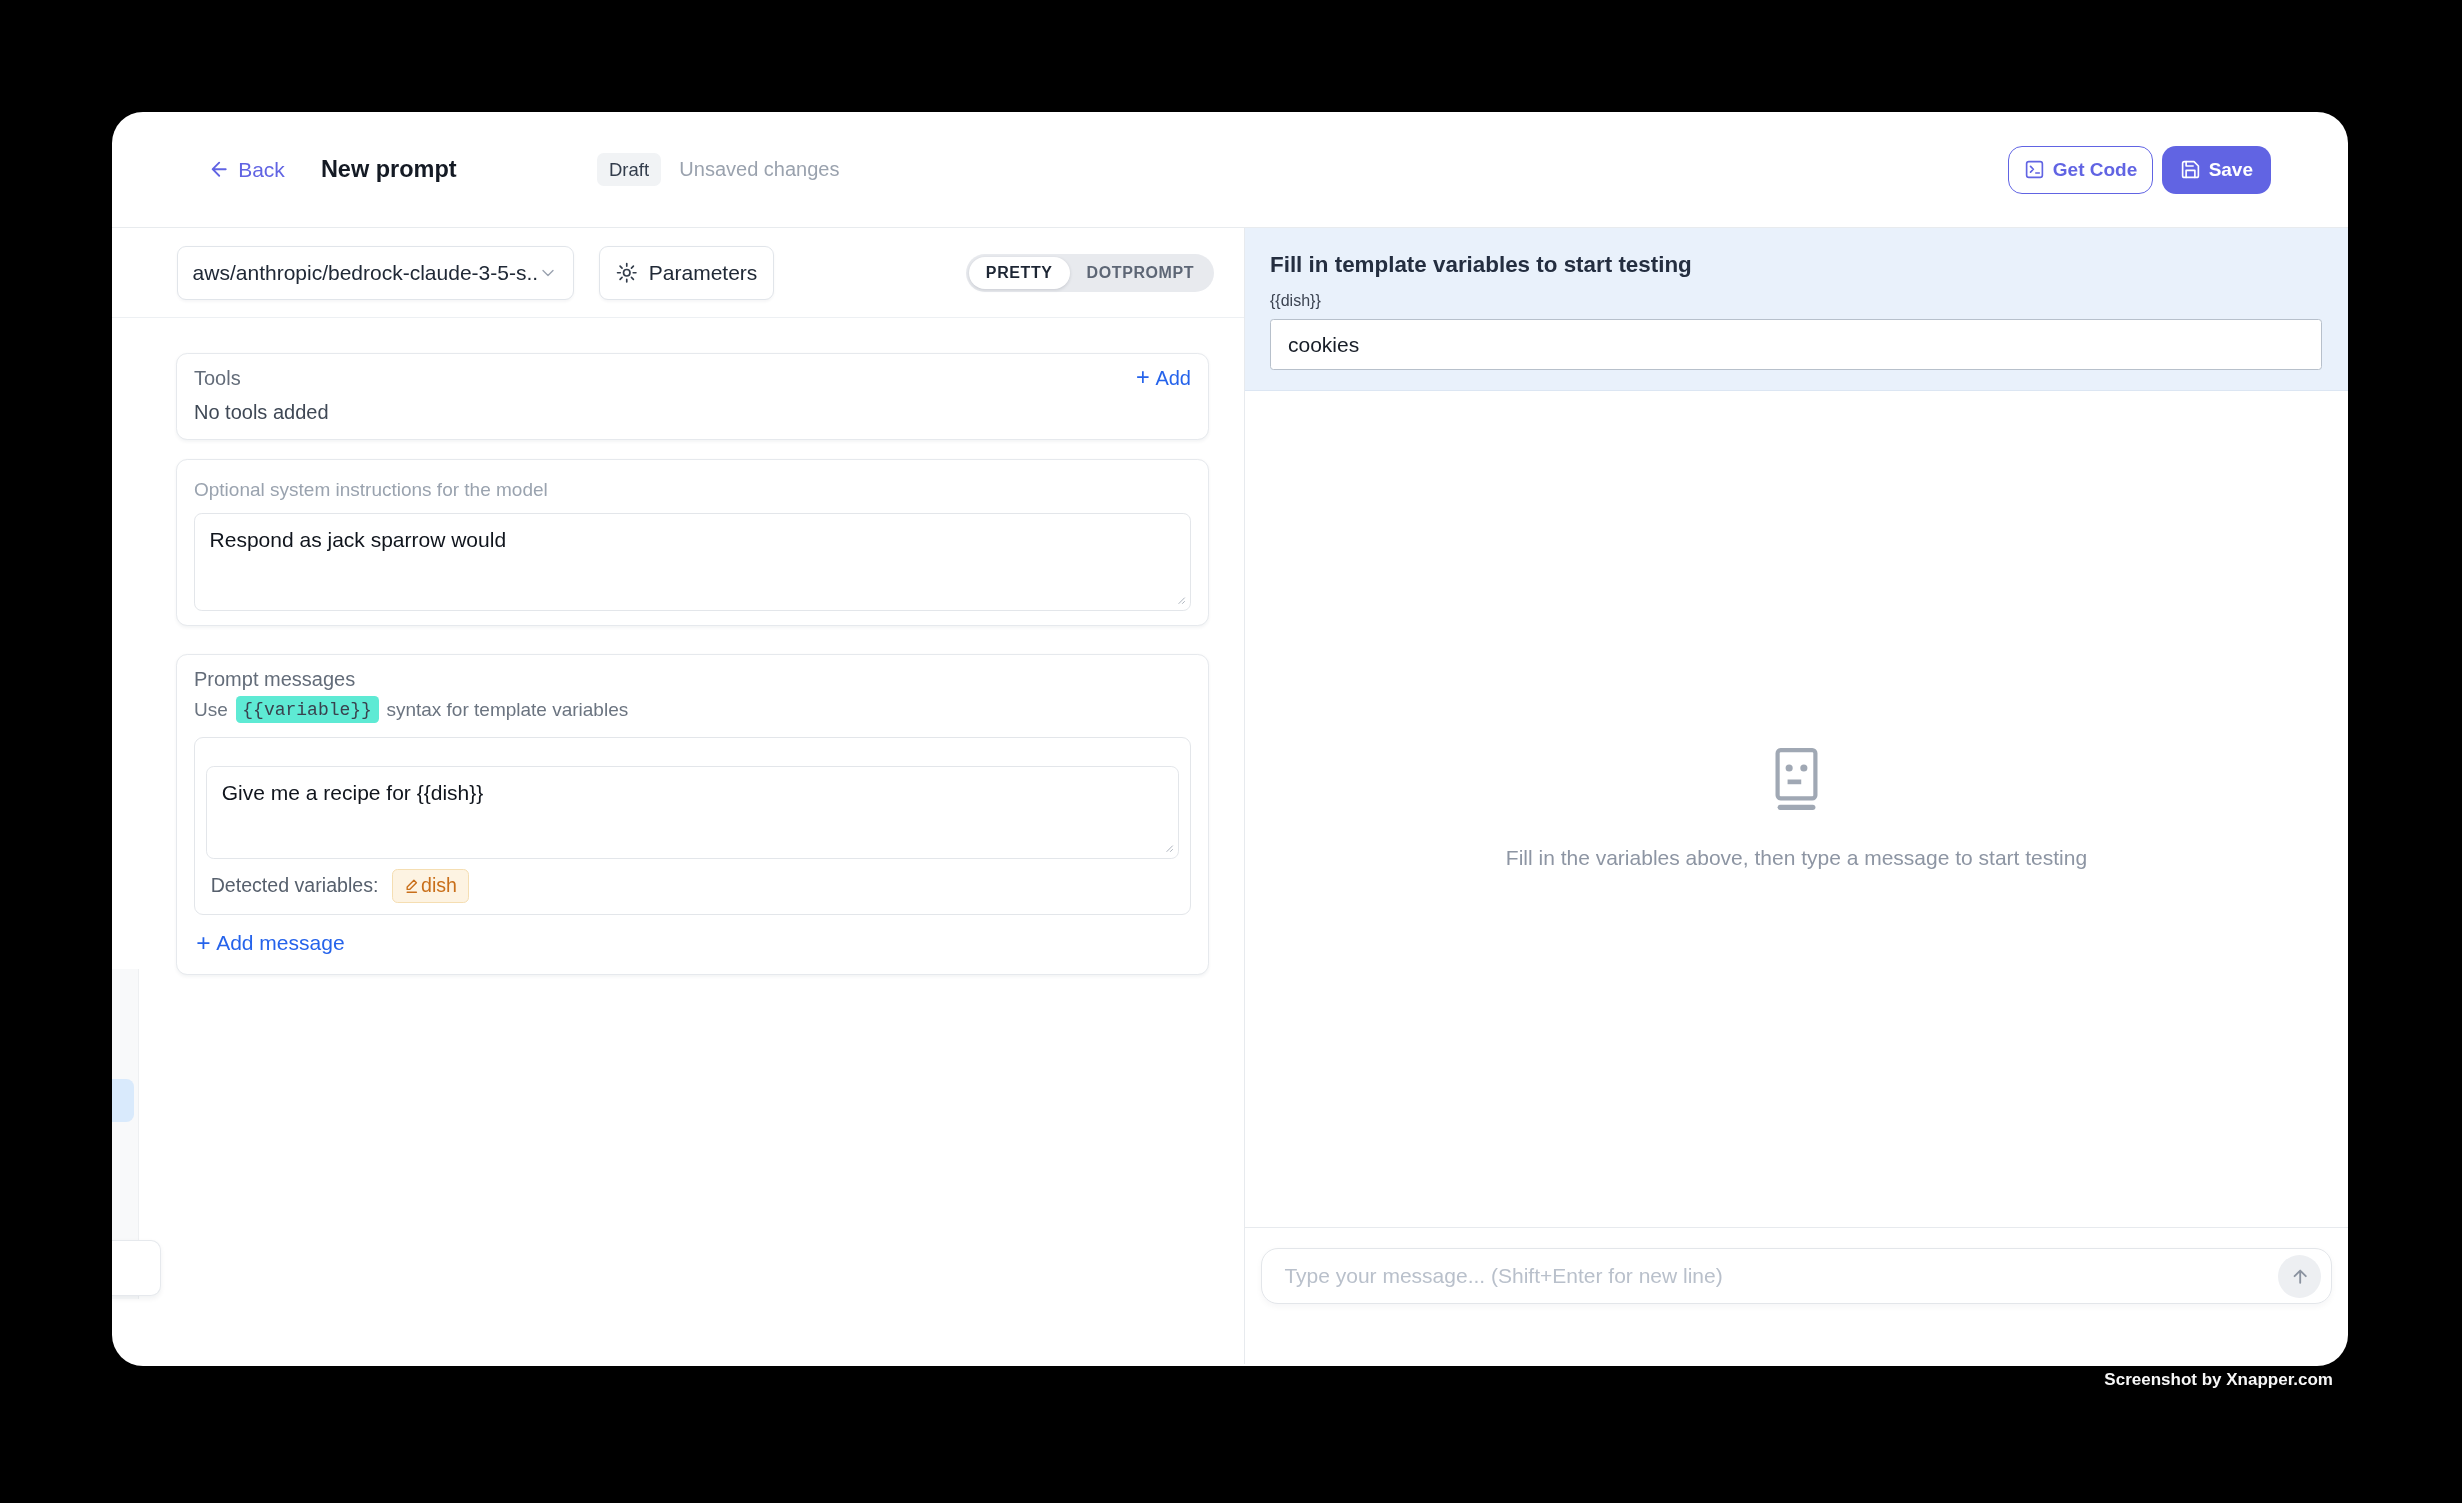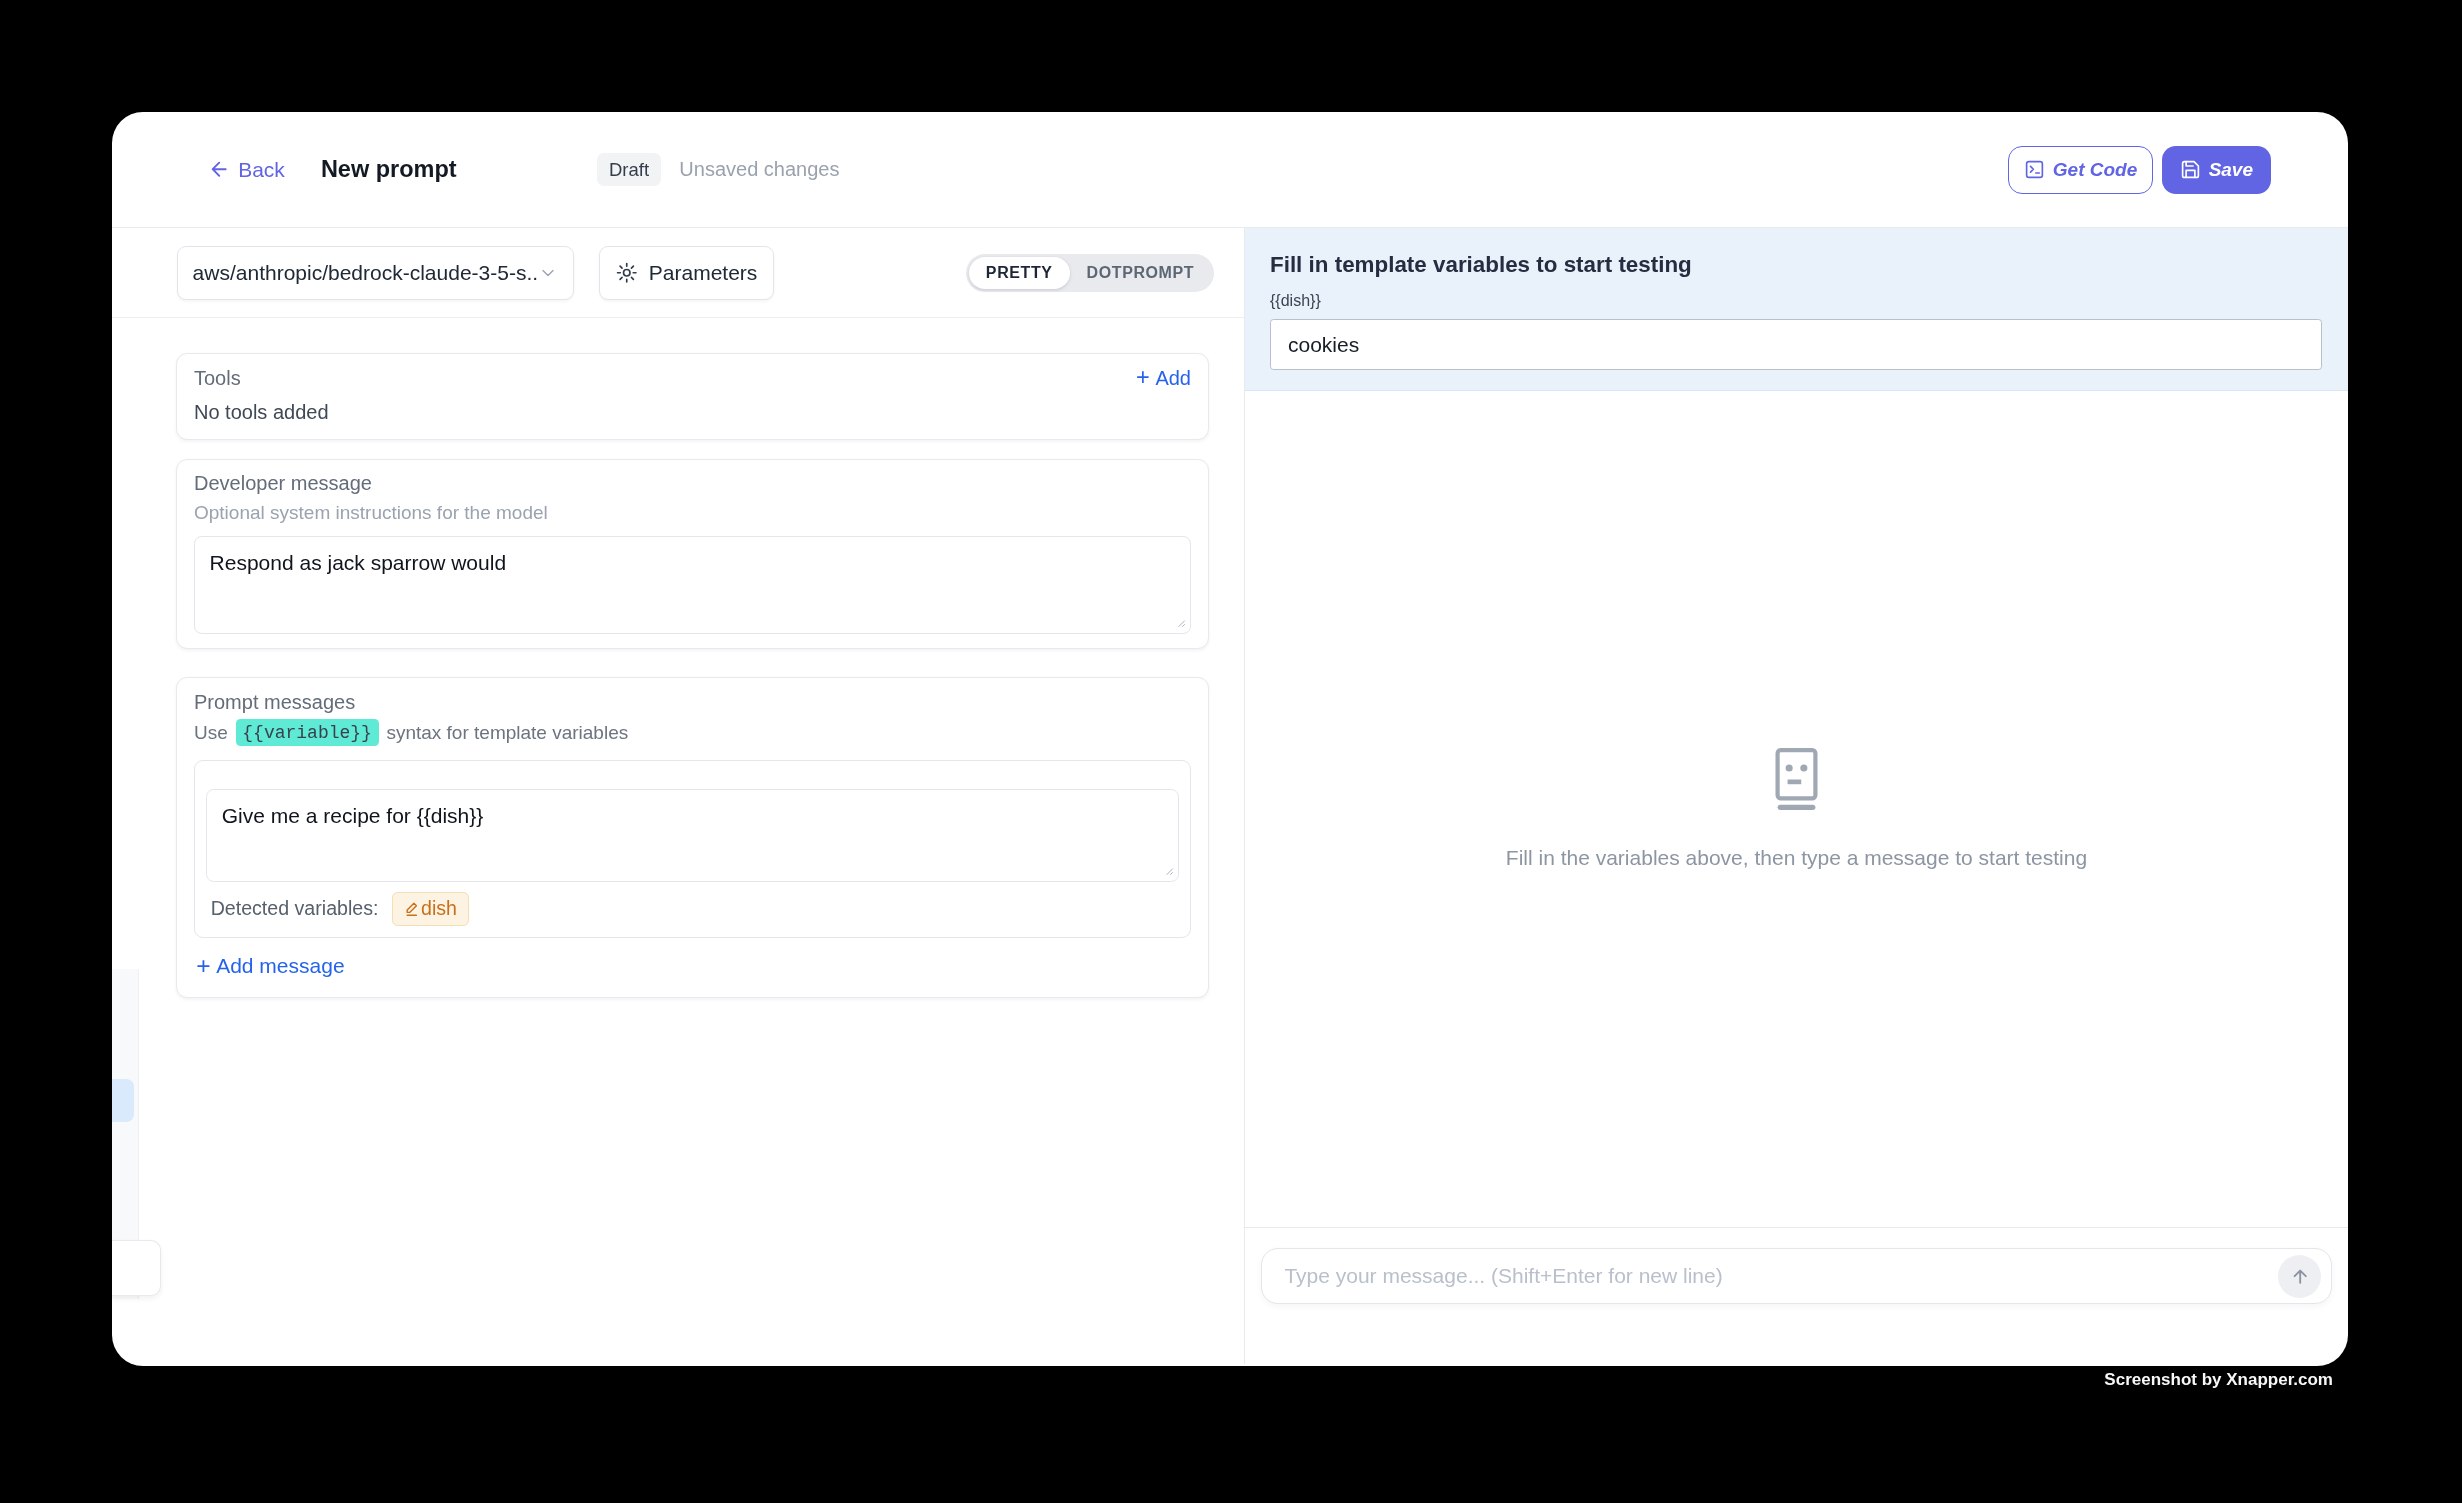--- a/index.html
+++ b/index.html
@@ -25,21 +25,21 @@
   }
   .back { display: flex; align-items: center; gap: 7.8px; color: #6164e3;
           font-size: 21px; font-weight: 500; cursor: pointer; }
   .back svg { width: 22.4px; height: 22.4px; }
   .page-title { margin-left: 36px; font-size: 23.5px; font-weight: 600; color: #141a24; }
   .badge { margin-left: 140px; background: #f1f3f5; color: #333d4c;
            font-size: 18.5px; font-weight: 500; padding: 5.6px 12.3px; border-radius: 6.7px; }
   .unsaved { margin-left: 18px; font-size: 20px; color: #9aa2ae; }
   .hdr .spacer { flex: 1; }
   .btn { display: flex; align-items: center; gap: 7.8px; height: 48px;
-         border-radius: 14px; font-size: 19px; font-weight: 600; cursor: pointer; font-style: italic; }
+         border-radius: 14px; font-size: 19px; font-weight: 600; cursor: pointer; }
   .btn svg { width: 21px; height: 21px; }
   .btn-outline { border: 1.7px solid #6164e3; color: #6164e3; background: #fff; padding: 0 14.6px; }
   .btn-fill { background: #6164e3; color: #fff; padding: 0 18px; margin-left: 9px; }
   
   .main { display: flex; height: 1136px; }
   .left { width: 1132px; }
   .right { flex: 1; border-left: 1.1px solid #e7eaee; display: flex; flex-direction: column; }
   
   .toolbar { height: 90px; display: flex; align-items: center;
              padding: 0 30px 0 65px; border-bottom: 1.1px solid #edf0f3; }
@@ -203,21 +203,20 @@
             <div class="spacer" style="flex:1"></div>
             <div class="link">
               <span class="plus">+</span>
               <span>Add</span>
             </div>
           </div>
           <div class="muted-strong">No tools added</div>
         </div>
 
         <div class="card">
-          <div class="card-title">Developer message</div>
           <div class="card-sub">Optional system instructions for the model</div>
           <div class="ta-wrap">
             <textarea class="ta-dev" style="">Respond as jack sparrow would</textarea>
             <svg class="grip-corner" viewBox="0 0 24 24" fill="none" stroke="currentColor" stroke-width="1.6">
                 <path d="M21 9L9 21M21 16l-5 5"></path>
               </svg>
           </div>
         </div>
 
         <div class="card card2">

